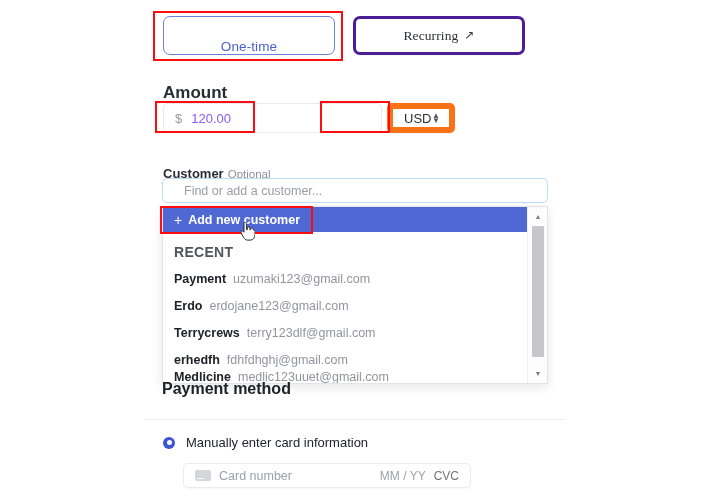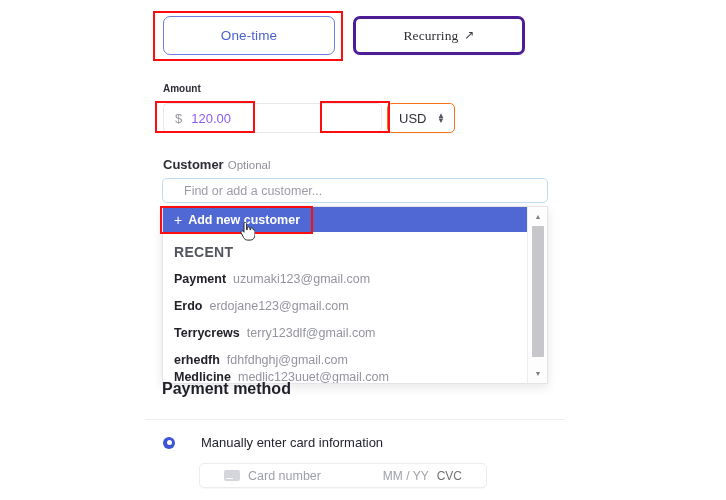--- a/index.html
+++ b/index.html
@@ -28,38 +28,39 @@
     border-radius: 7px;
     background: #ffffff;
     display: flex; align-items: center; justify-content: center;
     font-size: 13.5px;
     letter-spacing: .1px;
     cursor: pointer;
   }
   .tab-active {
     border: 1.6px solid #6b7fe0;
     color: #4a5fd0;
+    align-items: flex-end;
   }
   .tab-inactive {
     border: 3px solid #4c1d95;
     color: #2e2f37;
     box-shadow: 0 1px 1px rgba(16,17,26,.04);
     font-family: Liberation Serif, serif;
   }
   .ext-arrow {
     font-size: 12px;
     margin-left: 6px;
     color: #3b3c45;
   }
 
   
   .amount-label {
     position: absolute;
     left: 163px; top: 83px;
-    font-size: 10px;
+    font-size: 17px;
     font-weight: 700;
     color: #2b2c34;
   }
   .amount-row {
     position: absolute;
     left: 163px; top: 103px;
     display: flex;
     align-items: center;
   }
   .amount-input {
@@ -77,42 +78,42 @@
   .amount-spacer {
     width: 62px; height: 30px;
     border: 1px solid #e9e9ec;
     border-left: none;
     border-radius: 0 5px 5px 0;
     background: #fff;
   }
   .currency-select {
     margin-left: 5px;
     width: 68px; height: 30px;
-    border: 1px solid #f97316;
+    border: 6px solid #f97316;
     border-radius: 5px;
     display: flex; align-items: center; justify-content: space-between;
     padding: 0 9px 0 11px;
     font-size: 13px;
     color: #2e2f38;
     background: #fff;
     cursor: pointer;
     box-shadow: 0 1px 1px rgba(16,17,26,.04);
   }
   .chev-updown {
     display: flex; flex-direction: column;
     align-items: center; justify-content: center;
     line-height: 5px;
     color: #55565f;
     font-size: 8px;
   }
 
   
   .customer-label {
     position: absolute;
-    left: 163px; top: 157px;
+    left: 163px; top: 166px;
     font-size: 13px;
     color: #2b2c34;
   }
   .customer-label b { font-weight: 700; }
   .customer-optional {
     color: #8e8f99;
     font-weight: 400;
     font-size: 11.5px;
     margin-left: 4px;
   }
@@ -223,21 +224,21 @@
   .pm-divider {
     position: absolute;
     left: 145px; top: 419px;
     width: 420px; height: 1px;
     background: #ededf0;
   }
   .pm-radio-row {
     position: absolute;
     left: 163px; top: 435px;
     display: flex; align-items: center;
-    gap: 26px;
+    gap: 11px;
     cursor: pointer;
   }
   .radio {
     width: 12px; height: 12px;
     border-radius: 50%;
     background: #3d54d6;
     position: relative;
     flex: none;
   }
   .radio::after {
@@ -253,23 +254,22 @@
     color: #232430;
   }
   .card-input {
     position: absolute;
     left: 183px; top: 463px;
     width: 288px; height: 25px;
     border: 1px solid #ececef;
     border-radius: 5px;
     background: #fff;
     display: flex; align-items: center;
-    padding: 0 24px;
+    padding: 0 11px;
     box-shadow: 0 1px 1px rgba(16,17,26,.03);
-    margin-left: 16px;
   }
   .card-icon {
     width: 16px; height: 11px;
     border-radius: 2px;
     background: #d5d6dc;
     position: relative;
     flex: none;
     margin-right: 8px;
   }
   .card-icon::before {

